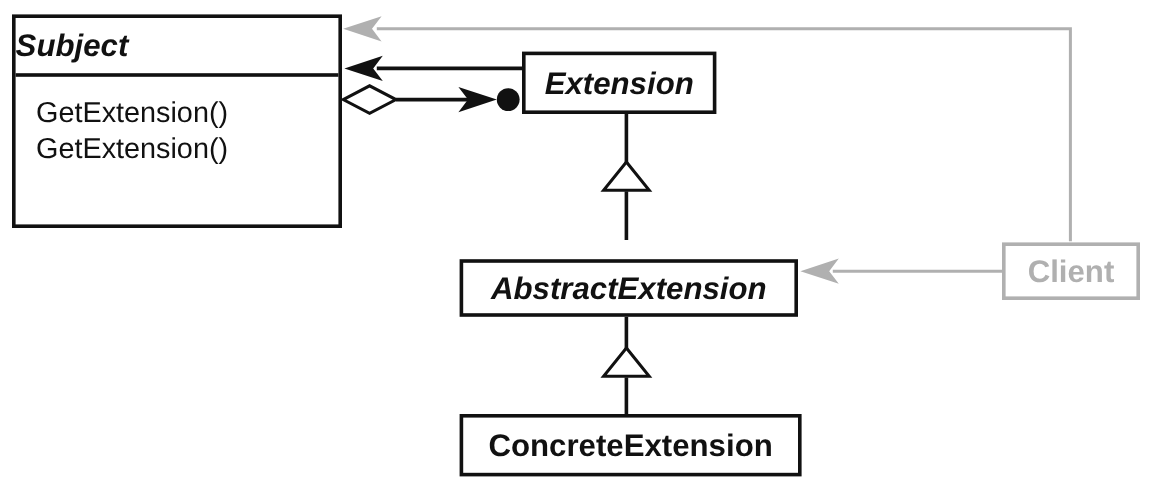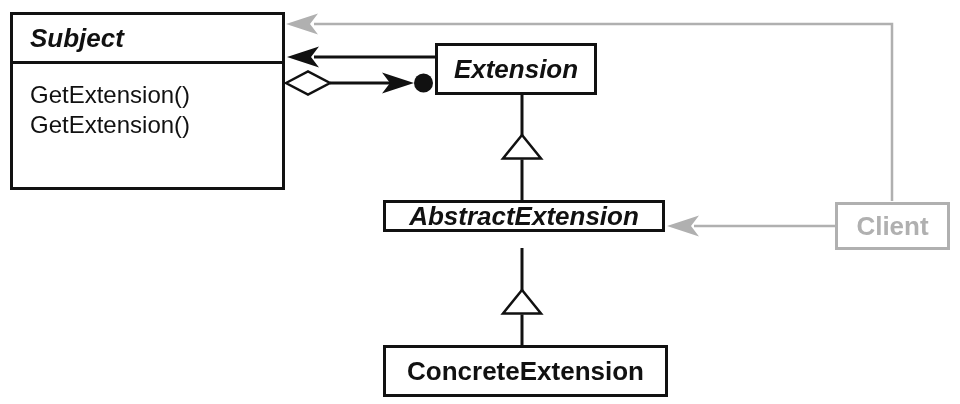--- a/index.html
+++ b/index.html
@@ -47,31 +47,30 @@
     white-space: nowrap;
   }
   .abstract { font-style: italic; }
   .centered { justify-content: center; }
 
   
   .box-subject   { left: 10px;  top: 12px;  width: 275px; height: 178px; }
   .box-subject .class-title {
     height: 49px;
     border-bottom: 3px solid var(--ink);
-    padding-left: 17px;
   }
   .box-subject .method-list {
     padding: 16px 16px 0 17px;
     font-size: 24px;
     line-height: 30px;
   }
 
   
   .box-extension          { left: 435px; top: 43px;  width: 162px; height: 52px; }
-  .box-abstract-extension { left: 383px; top: 200px; width: 282px; height: 32px; }
+  .box-abstract-extension { left: 383px; top: 216px; width: 282px; height: 48px; }
   .box-concrete-extension { left: 383px; top: 345px; width: 285px; height: 52px; }
   .box-client             { left: 835px; top: 202px; width: 115px; height: 48px;
                             border-color: var(--gray); color: var(--gray); }
   .single .class-title { height: 100%; text-align: center; }
 </style>
 </head>
 <body>
 
 <div class="canvas">
 

